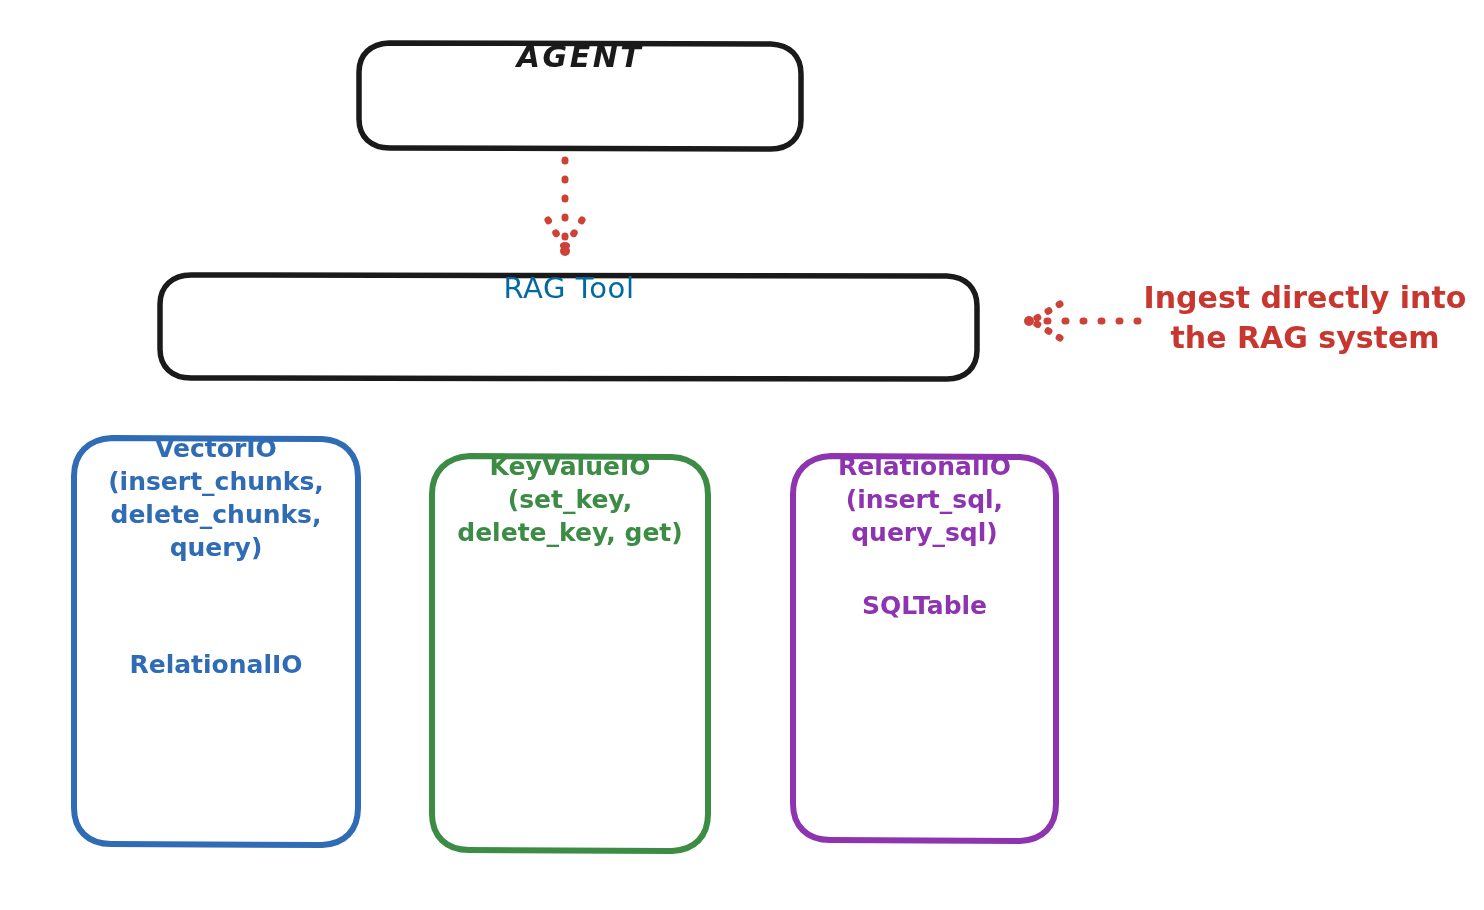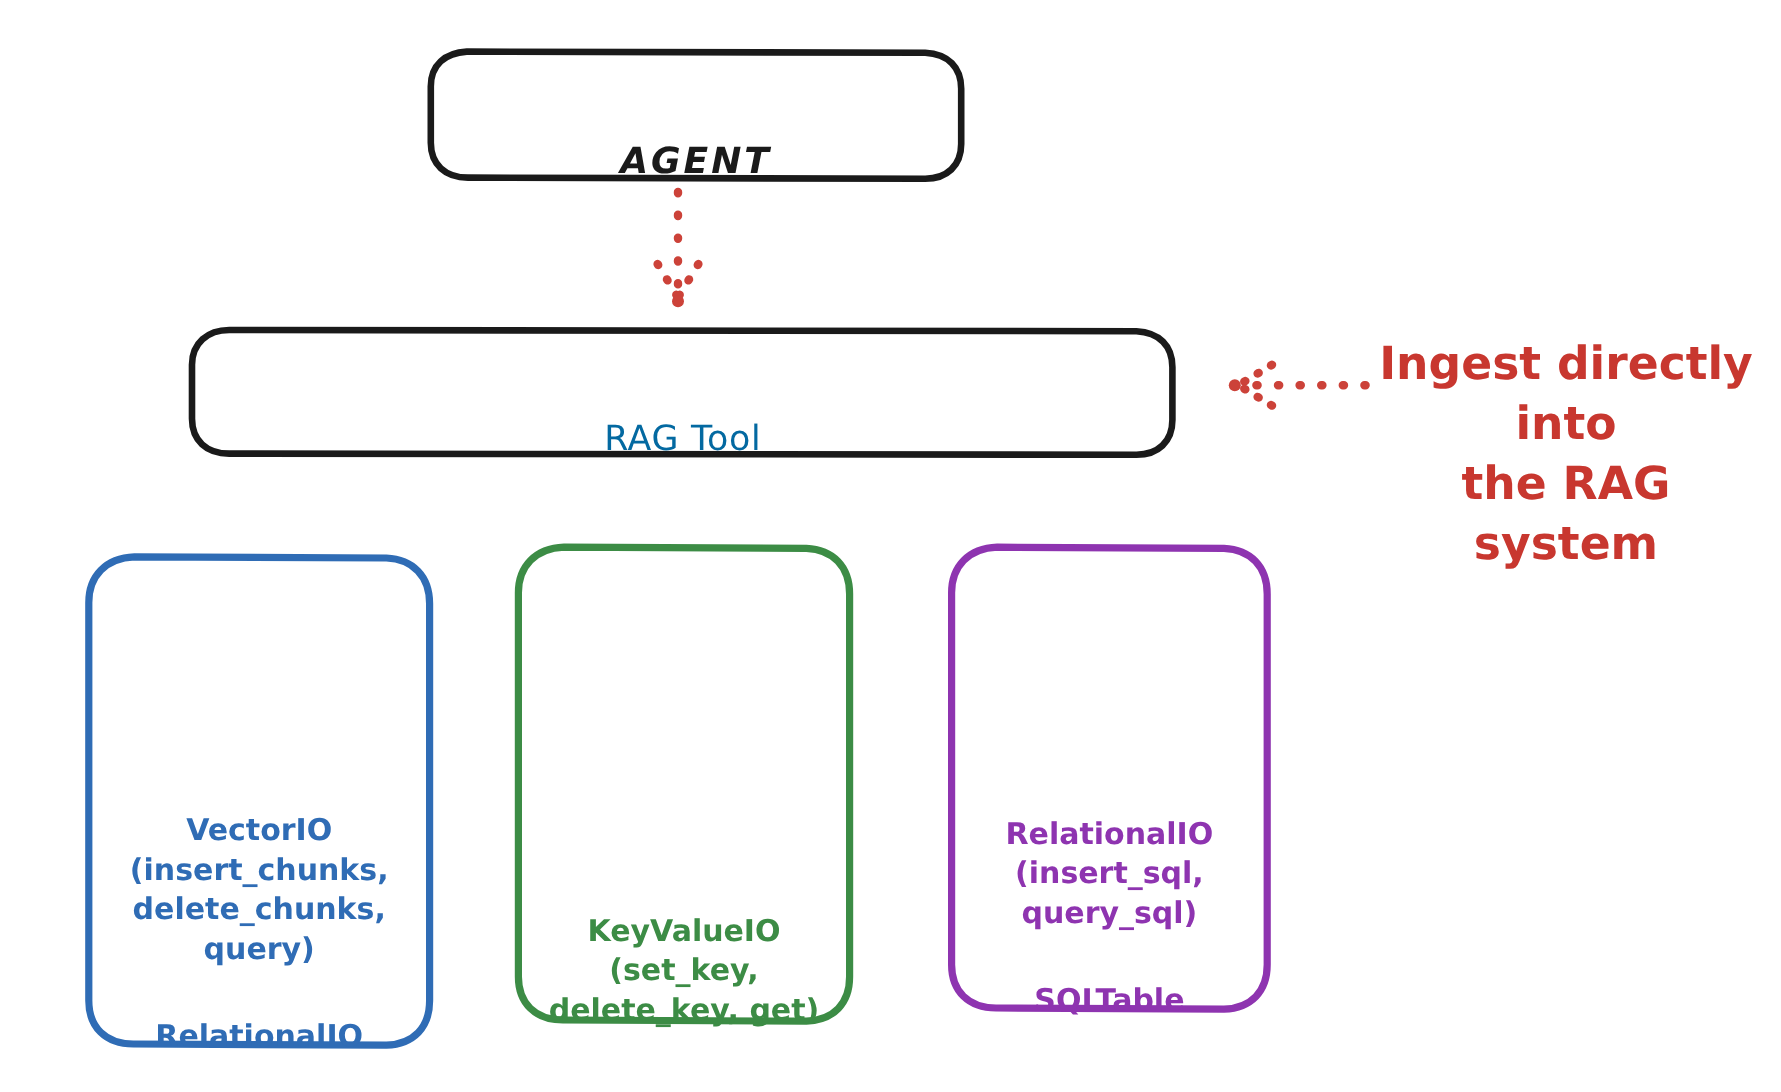--- a/index.html
+++ b/index.html
@@ -16,21 +16,21 @@
     height: 910px;
     background: #ffffff;
     overflow: hidden;
   }
   .node {
     position: absolute;
     box-sizing: border-box;
     display: flex;
     flex-direction: column;
     align-items: center;
-    justify-content: flex-end;
+    justify-content: flex-start;
     background: transparent;
   }
   .node-svg {
     position: absolute;
     left: 0;
     top: 0;
     width: 100%;
     height: 100%;
     overflow: visible;
     pointer-events: none;
@@ -86,23 +86,24 @@
     z-index: 2;
     text-align: center;
     font-family: "DejaVu Sans", sans-serif;
     font-size: 25px;
     font-weight: 600;
     margin-top: 42px;
   }
 
   #vectorio-node {
     left: 68px;
-    top: 458px;
+    top: 432px;
     width: 296px;
     height: 420px;
+    gap: 44px;
   }
   #vectorio-node .node-label,
   #vectorio-node .provider-index { color: #2f6cb5; }
 
   #keyvalueio-node {
     left: 426px;
     top: 450px;
     width: 288px;
     height: 408px;
   }
@@ -138,21 +139,21 @@
   }
 
   
   #ingest-annotation {
     position: absolute;
     left: 1140px;
     top: 278px;
     width: 330px;
     text-align: center;
     font-family: "DejaVu Sans", sans-serif;
-    font-size: 38px;
+    font-size: 30px;
     font-weight: 600;
     line-height: 1.32;
     color: #c8372f;
     white-space: pre-line;
   }
 </style>
 </head>
 <body>
 
 <div id="canvas">

